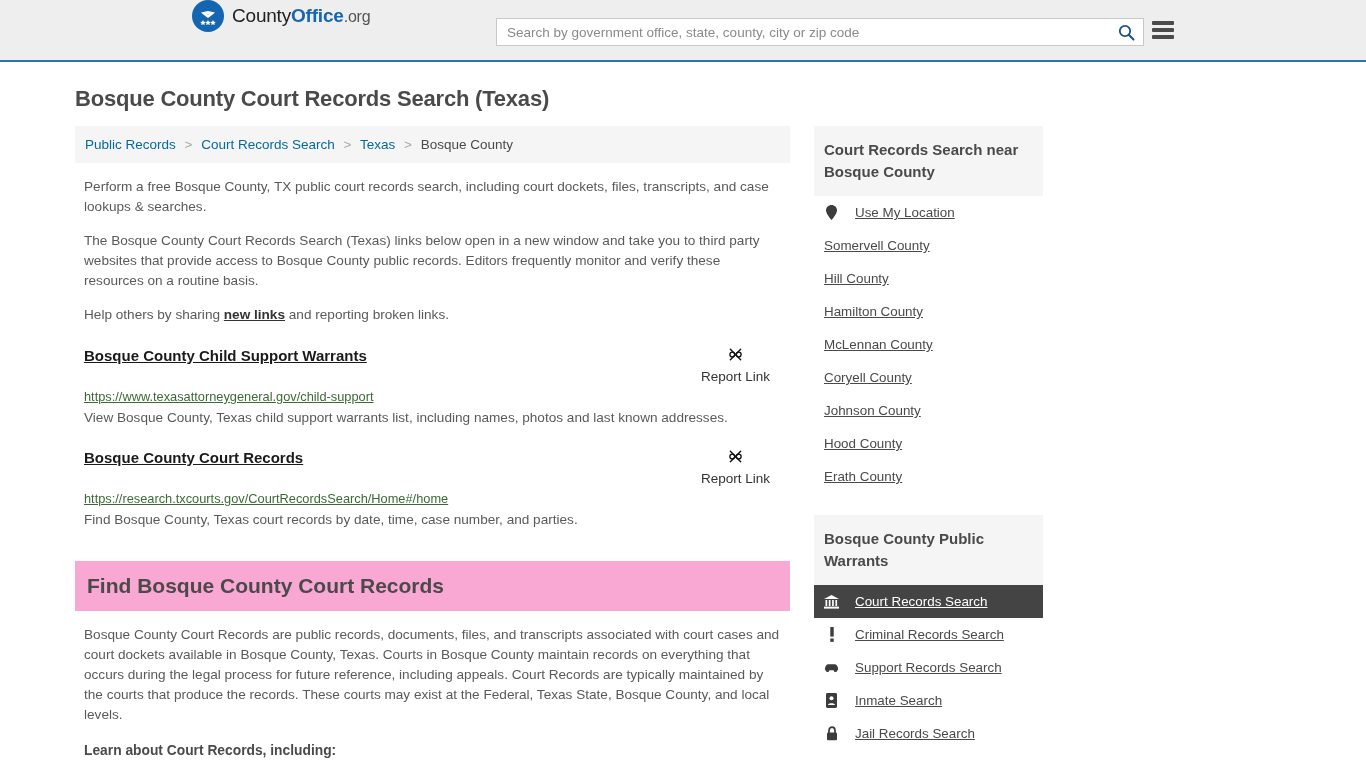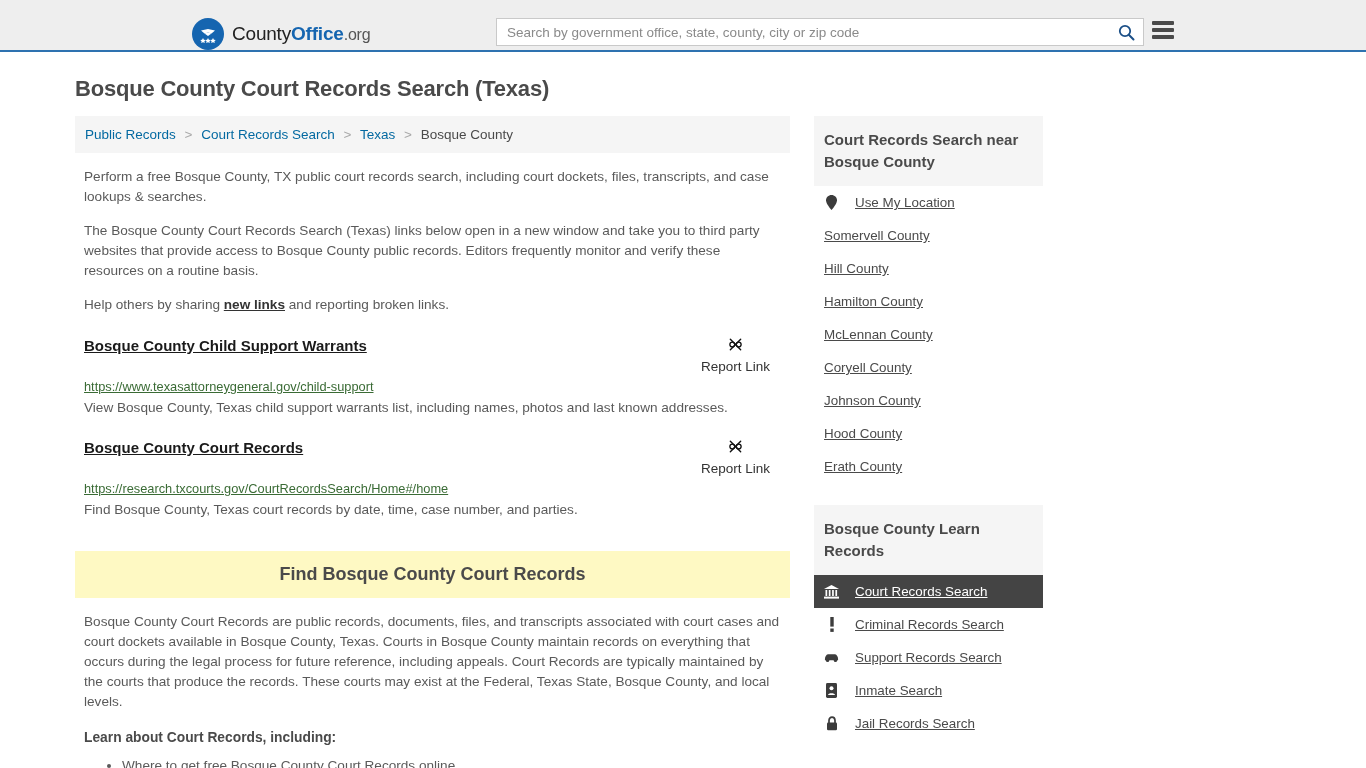--- a/index.html
+++ b/index.html
@@ -6,25 +6,25 @@
   html, body {
     margin: 0; padding: 0;
     width: 1366px; height: 768px;
     overflow: hidden;
     background: #ffffff;
     font-family: "Liberation Sans", sans-serif;
   }
 
   
   .site-header {
-    height: 52px;
+    height: 62px;
     background: #eeeeee;
     border-bottom: 2px solid #2e72b0;
     display: flex;
-    align-items: flex-end;
+    align-items: flex-start;
     position: relative;
   }
   .brand {
     display: flex;
     align-items: center;
     gap: 8px;
     margin-left: 192px;
     text-decoration: none;
   }
   .brand-mark {
@@ -172,27 +172,26 @@
   }
   .result-desc {
     font-size: 13.6px;
     line-height: 22px;
     color: #5a5a5a;
     margin-top: 3px;
   }
 
   
   .section-head {
-    background: #fef9c3;
+    background: #f9a8d4;
     padding: 13px 12px;
-    font-size: 18px;
+    font-size: 21px;
     font-weight: bold;
     color: #4a4a4a;
     margin-top: 30px;
-    text-align: center;
   }
   .section-body { padding: 0 8px 0 9px; }
   .sub-head {
     font-size: 13.8px;
     font-weight: bold;
     color: #4a4a4a;
     margin-top: 18px;
   }
   .bullets {
     margin: 10px 0 0 0;
@@ -379,21 +378,21 @@
             <li class="panel-item">
               <span class="lbl">Hood County</span>
             </li>
             <li class="panel-item">
               <span class="lbl">Erath County</span>
             </li>
           </ul>
         </div>
 
         <div class="panel" style="margin-top:22px;">
-          <div class="panel-head">Bosque County Learn Records</div>
+          <div class="panel-head">Bosque County Public Warrants</div>
           <ul class="panel-list">
 
             <li class="panel-item active">
               <span class="panel-icon">
                 <svg width="15" height="14" viewBox="0 0 15 14" aria-hidden="true">
                   <polygon points="7.5,0 15,4 0,4" fill="#ffffff"></polygon>
                   <rect x="1.5" y="5" width="1.7" height="6" fill="#ffffff"></rect>
                   <rect x="4.8" y="5" width="1.7" height="6" fill="#ffffff"></rect>
                   <rect x="8.1" y="5" width="1.7" height="6" fill="#ffffff"></rect>
                   <rect x="11.4" y="5" width="1.7" height="6" fill="#ffffff"></rect>

